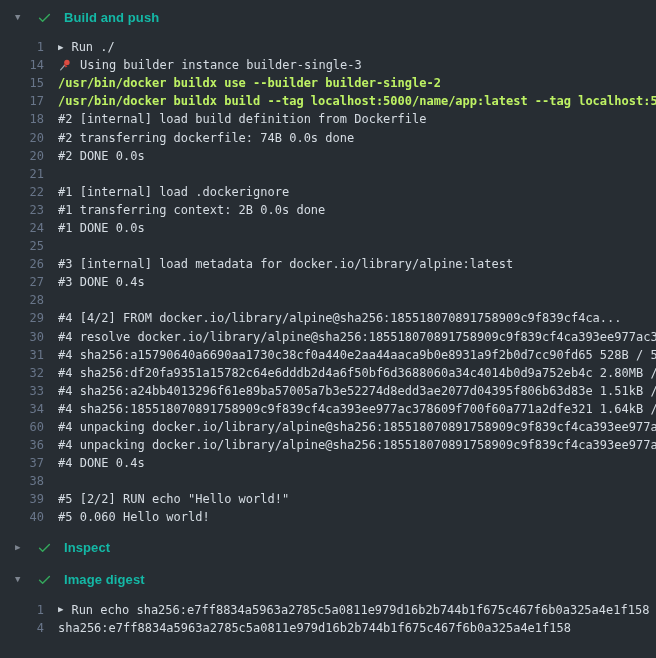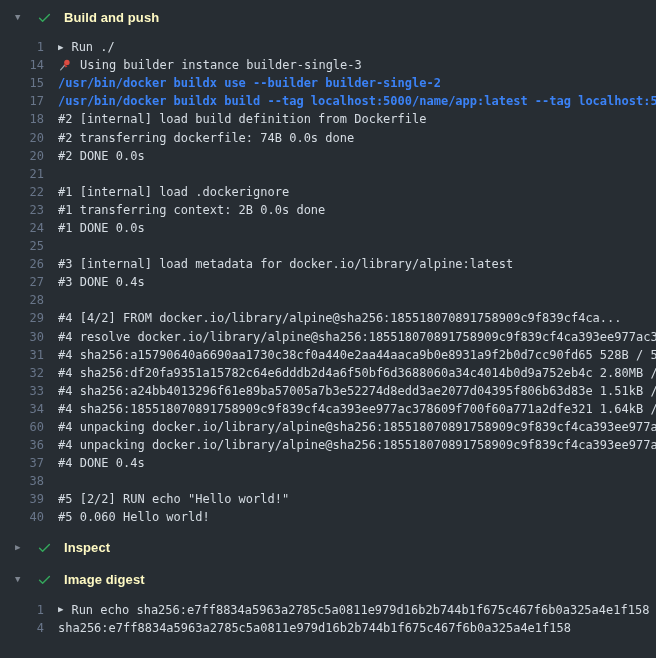--- a/index.html
+++ b/index.html
@@ -38,21 +38,21 @@
     height: 15px;
     flex: none;
     display: flex;
     align-items: center;
   }
   .section-title {
     margin-left: 12px;
     font-family: "Liberation Sans", "DejaVu Sans", sans-serif;
     font-size: 13px;
     font-weight: bold;
-    color: #fef9c3;
+    color: #14b8a6;
     letter-spacing: 0.1px;
   }
   .section-lines { margin-top: 10px; margin-bottom: 7px; }
   .mt-sec { margin-top: 10px; }
   .log-row {
     display: flex;
     align-items: center;
     height: 18.1px;
     white-space: pre;
     overflow: hidden;
@@ -64,21 +64,21 @@
     color: #69768a;
     cursor: pointer;
   }
   .line-body {
     margin-left: 14px;
     white-space: pre;
     display: flex;
     align-items: center;
   }
   .line-text { white-space: pre; }
-  .line-text.cmd { color: #3b82f6; font-weight: bold; text-align: right; }
+  .line-text.cmd { color: #bef264; font-weight: bold; text-align: right; }
   .play-icon {
     font-size: 9px;
     color: #cdd5dc;
     margin-right: 8px;
     cursor: pointer;
     line-height: 1;
   }
   .inline-glyph {
     width: 15px;
     height: 15px;

